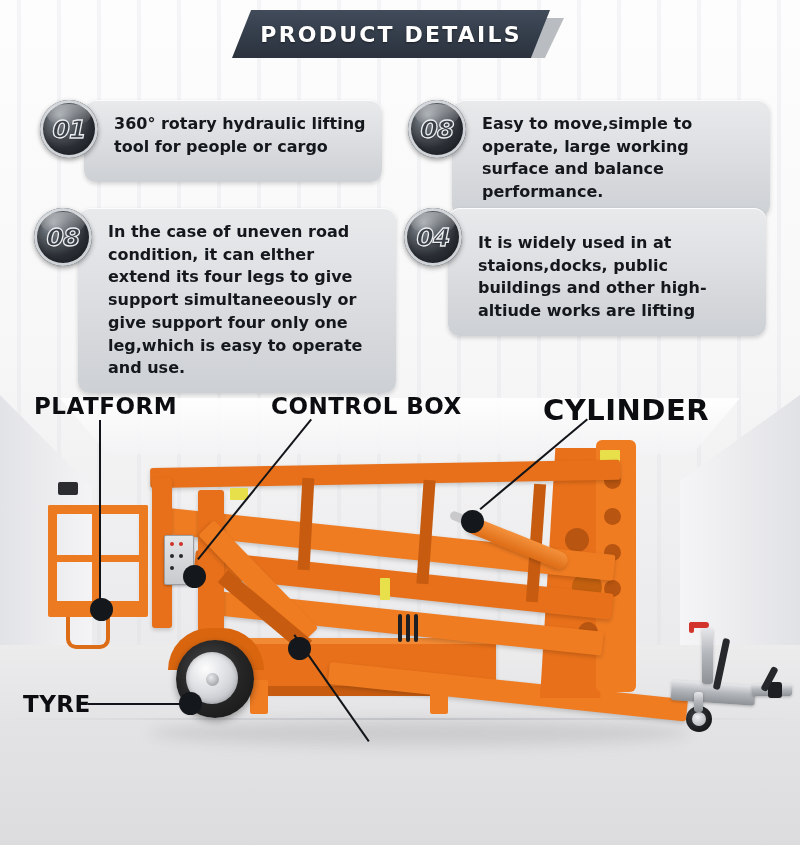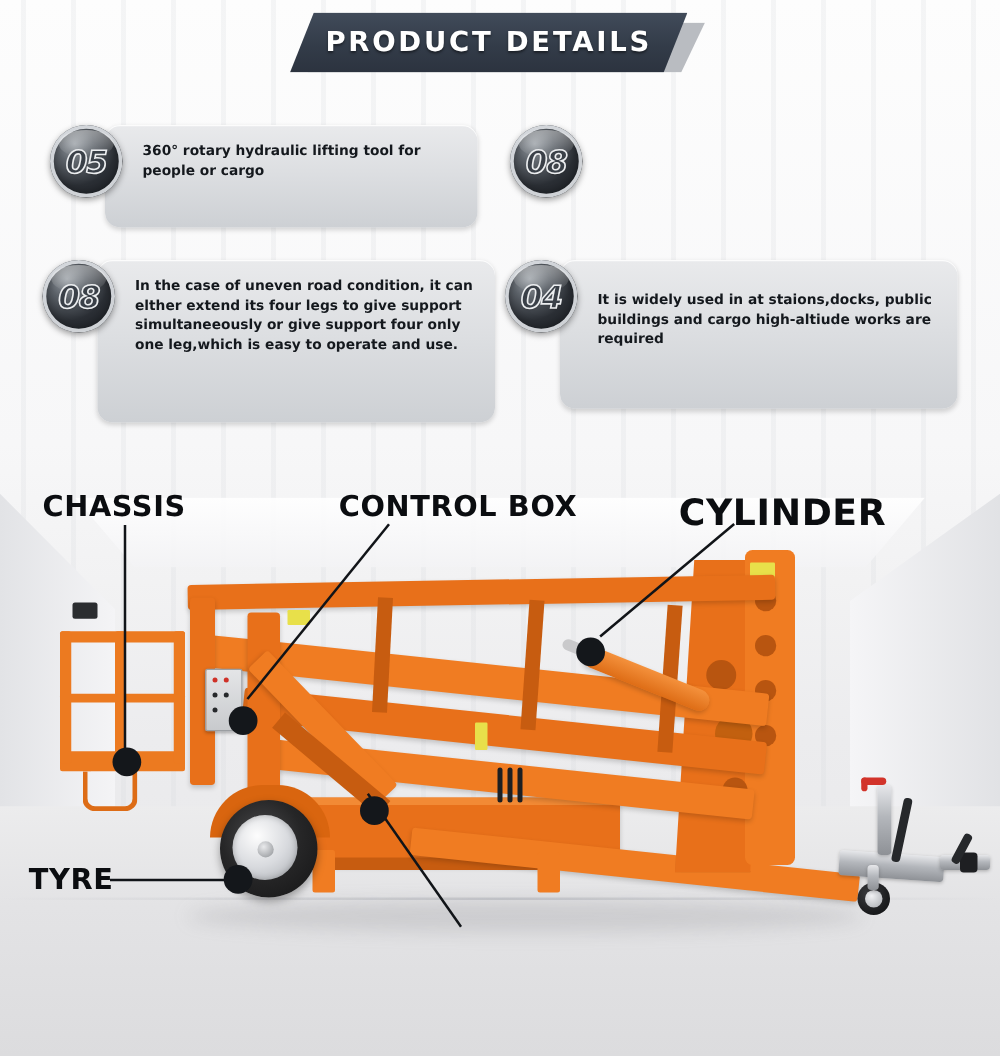--- a/index.html
+++ b/index.html
@@ -62,21 +62,21 @@
     border-radius:50%;background:linear-gradient(to bottom,rgba(255,255,255,.42),rgba(255,255,255,0));}
   .badge-num{position:relative;z-index:2;font-size:25px;font-weight:bold;font-style:italic;
     font-family:"DejaVu Sans", sans-serif;
     color:#3a4048;letter-spacing:-1px;
     -webkit-text-stroke:1.3px #eceef0;
     text-shadow:0 1px 1px rgba(0,0,0,.6);}
   .bubble{margin-left:-14px;padding:13px 16px 13px 30px;
     background:linear-gradient(to bottom,#e9eaec 0%,#dcdee1 48%,#cdd0d4 100%);
     border-radius:12px;
     box-shadow:0 2px 4px rgba(0,0,0,.16), inset 0 1px 0 rgba(255,255,255,.85);
-    color:#14181d;font-size:11px;line-height:1.42;font-weight:bold;
+    color:#14181d;font-size:16px;line-height:1.42;font-weight:bold;
     font-family:"DejaVu Sans", sans-serif;}
 
   .c1{left:40px;top:2px;width:352px;}
   .c1 .bubble{width:252px;min-height:56px;}
   .c2{left:408px;top:2px;width:372px;}
   .c2 .bubble{width:272px;min-height:78px;}
   .c3{left:34px;top:110px;width:366px;}
   .c3 .bubble{width:272px;min-height:104px;}
   .c4{left:404px;top:110px;width:376px;}
   .c4 .bubble{width:272px;min-height:82px;padding-top:24px;}
@@ -147,43 +147,44 @@
     <div class="banner-shadow"></div>
     <div class="banner">
       <span class="banner-text">PRODUCT DETAILS</span>
     </div>
   </div>
 
   <div class="features">
 
     <div class="card c1">
       <div class="badge">
-        <span class="badge-num">05</span>
+        <span class="badge-num">01</span>
       </div>
       <div class="bubble">360° rotary hydraulic lifting tool for people or cargo</div>
     </div>
 
     <div class="card c2">
       <div class="badge">
         <span class="badge-num">08</span>
       </div>
+      <div class="bubble">Easy to move,simple to operate, large working surface and balance performance.</div>
     </div>
 
     <div class="card c3">
       <div class="badge">
         <span class="badge-num">08</span>
       </div>
       <div class="bubble">In the case of uneven road condition, it can elther extend its four legs to give support simultaneeously or give support four only one leg,which is easy to operate and use.</div>
     </div>
 
     <div class="card c4">
       <div class="badge">
         <span class="badge-num">04</span>
       </div>
-      <div class="bubble">It is widely used in at staions,docks, public buildings and cargo high-altiude works are required</div>
+      <div class="bubble">It is widely used in at staions,docks, public buildings and other high-altiude works are lifting</div>
     </div>
   </div>
 
   <div class="machine">
 
     <div class="armshadow" style="left:150px;top:320px;width:540px;height:26px;"></div>
 
     <div class="or sh" style="left:196px;top:238px;width:300px;height:54px;border-radius:3px;"></div>
     <div class="ordk" style="left:196px;top:286px;width:300px;height:10px;"></div>
     <div class="or2 sh" style="left:330px;top:262px;width:360px;height:22px;transform:rotate(6deg);transform-origin:0 0;border-radius:3px;"></div>
@@ -262,21 +263,21 @@
       <div class="redhandle" style="left:17px;top:0px;width:5px;height:11px;"></div>
       <div style="position:absolute;left:46px;top:16px;width:7px;height:52px;background:#26282b;border-radius:3px;transform:rotate(12deg);"></div>
       <div style="position:absolute;left:94px;top:44px;width:7px;height:26px;background:#26282b;border-radius:3px;transform:rotate(28deg);"></div>
       <div class="jockey">
         <div class="jockeyrim"></div>
       </div>
       <div class="hitchbar" style="left:22px;top:70px;width:9px;height:20px;"></div>
     </div>
   </div>
 
-  <div class="calloutlabel lbl-platform">CHASSIS</div>
+  <div class="calloutlabel lbl-platform">PLATFORM</div>
   <div class="lead" style="left:101px;top:420px;width:190px;transform:rotate(90deg);"></div>
   <div class="dot" style="left:90px;top:598px;"></div>
 
   <div class="calloutlabel lbl-control">CONTROL BOX</div>
   <div class="lead" style="left:312px;top:420px;width:180px;transform:rotate(129deg);"></div>
   <div class="dot" style="left:183px;top:565px;"></div>
 
   <div class="calloutlabel lbl-cylinder">CYLINDER</div>
   <div class="lead" style="left:588px;top:420px;width:140px;transform:rotate(140deg);"></div>
   <div class="dot" style="left:461px;top:510px;"></div>

